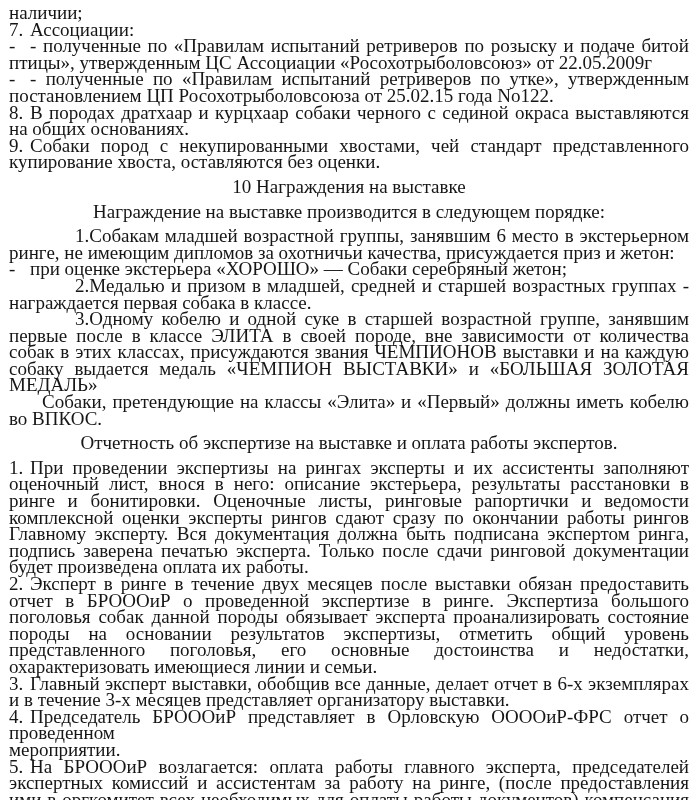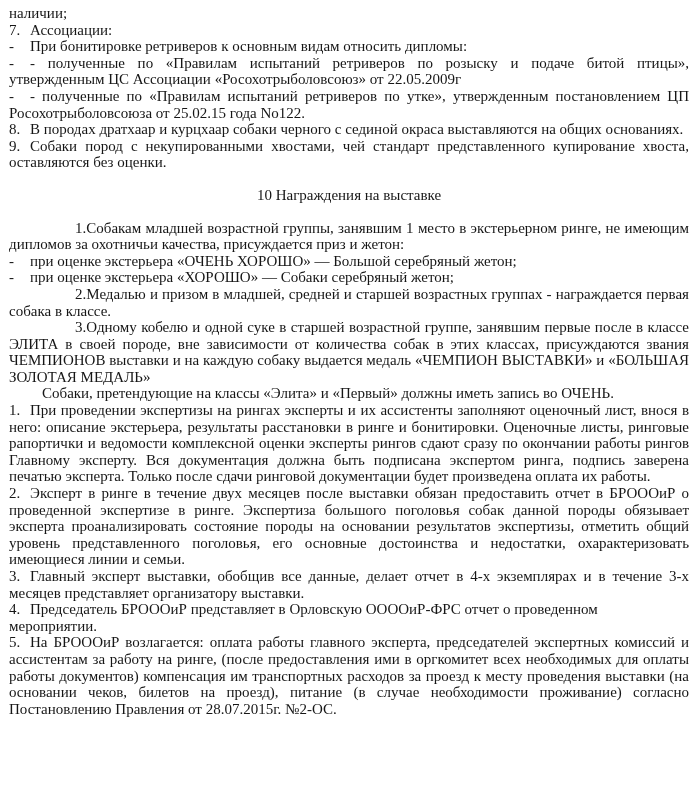--- a/index.html
+++ b/index.html
@@ -9,31 +9,31 @@
   }
   .page {
     position: relative;
     width: 699px;
     height: 800px;
     box-sizing: border-box;
     padding: 5px 10px 16px 9px;
     background: #ffffff;
     color: #161616;
     font-family: "Liberation Serif", "DejaVu Serif", serif;
-    font-size: 15px;
+    font-size: 19px;
     line-height: 16.6px;
     overflow: hidden;
   }
   p.para {
     margin: 0;
     padding: 0;
     text-align: justify;
   }
   p.center {
-    margin: 16px;
+    margin: 8px;
     padding: 0;
     text-align: center;
   }
   .gap-above {
     margin-top: 11px;
   }
   .indent {
     text-indent: 33px;
   }
   .marker {
@@ -47,50 +47,50 @@
 </head>
 <body>
 
 <div class="page">
 
   <p class="para"><span>наличии;</span></p>
 
 
   <p class="para"><span class="marker">7.</span><span>Ассоциации:</span></p>
 
-  <p class="para"><span class="marker">-</span><span>При бонитировке ретриверов к основным видам относить дипломы:</span></p>
 
   <p class="para"><span class="marker">-</span><span>- полученные по «Правилам испытаний ретриверов по розыску и подаче битой птицы», утвержденным ЦС Ассоциации «Росохотрыболовсоюз» от 22.05.2009г</span></p>
 
   <p class="para"><span class="marker">-</span><span>- полученные по «Правилам испытаний ретриверов по утке», утвержденным постановлением ЦП Росохотрыболовсоюза от 25.02.15 года No122.</span></p>
 
   <p class="para"><span class="marker">8.</span><span>В породах дратхаар и курцхаар собаки черного с сединой окраса выставляются на общих основаниях.</span></p>
 
   <p class="para"><span class="marker">9.</span><span>Собаки пород с некупированными хвостами, чей стандарт представленного купирование хвоста, оставляются без оценки.</span></p>
 
   <p class="center gap-above">10 Награждения на выставке</p>
+  <p class="center">Награждение на выставке производится в следующем порядке:</p>
 
-  <p class="para indent"><span class="marker">1.</span><span>Собакам младшей возрастной группы, занявшим 1 место в экстерьерном ринге, не имеющим дипломов за охотничьи качества, присуждается приз и жетон:</span></p>
+  <p class="para indent"><span class="marker">1.</span><span>Собакам младшей возрастной группы, занявшим 6 место в экстерьерном ринге, не имеющим дипломов за охотничьи качества, присуждается приз и жетон:</span></p>
 
-  <p class="para"><span class="marker">-</span><span>при оценке экстерьера «ОЧЕНЬ ХОРОШО» — Большой серебряный жетон;</span></p>
 
   <p class="para"><span class="marker">-</span><span>при оценке экстерьера «ХОРОШО» — Собаки серебряный жетон;</span></p>
 
 
   <p class="para indent"><span class="marker">2.</span><span>Медалью и призом в младшей, средней и старшей возрастных группах - награждается первая собака в классе.</span></p>
 
   <p class="para indent"><span class="marker">3.</span><span>Одному кобелю и одной суке в старшей возрастной группе, занявшим первые после в классе ЭЛИТА в своей породе, вне зависимости от количества собак в этих классах, присуждаются звания ЧЕМПИОНОВ выставки и на каждую собаку выдается медаль «ЧЕМПИОН ВЫСТАВКИ» и «БОЛЬШАЯ ЗОЛОТАЯ МЕДАЛЬ»</span></p>
 
-  <p class="para indent"><span>Собаки, претендующие на классы «Элита» и «Первый» должны иметь запись во ОЧЕНЬ.</span></p>
+  <p class="para indent"><span>Собаки, претендующие на классы «Элита» и «Первый» должны иметь кобелю во ВПКОС.</span></p>
 
+  <p class="center gap-above">Отчетность об экспертизе на выставке и оплата работы экспертов.</p>
 
   <p class="para"><span class="marker">1.</span><span>При проведении экспертизы на рингах эксперты и их ассистенты заполняют оценочный лист, внося в него: описание экстерьера, результаты расстановки в ринге и бонитировки. Оценочные листы, ринговые рапортички и ведомости комплексной оценки эксперты рингов сдают сразу по окончании работы рингов Главному эксперту. Вся документация должна быть подписана экспертом ринга, подпись заверена печатью эксперта. Только после сдачи ринговой документации будет произведена оплата их работы.</span></p>
 
   <p class="para"><span class="marker">2.</span><span>Эксперт в ринге в течение двух месяцев после выставки обязан предоставить отчет в БРОООиР о проведенной экспертизе в ринге. Экспертиза большого поголовья собак данной породы обязывает эксперта проанализировать состояние породы на основании результатов экспертизы, отметить общий уровень представленного поголовья, его основные достоинства и недостатки, охарактеризовать имеющиеся линии и семьи.</span></p>
 
-  <p class="para"><span class="marker">3.</span><span>Главный эксперт выставки, обобщив все данные, делает отчет в 4-х экземплярах и в течение 3-х месяцев представляет организатору выставки.</span></p>
+  <p class="para"><span class="marker">3.</span><span>Главный эксперт выставки, обобщив все данные, делает отчет в 6-х экземплярах и в течение 3-х месяцев представляет организатору выставки.</span></p>
 
   <p class="para"><span class="marker">4.</span><span class="prewrap">Председатель БРОООиР представляет в Орловскую ООООиР-ФРС отчет о проведенном
 мероприятии.</span></p>
 
   <p class="para"><span class="marker">5.</span><span>На БРОООиР возлагается: оплата работы главного эксперта, председателей экспертных комиссий и ассистентам за работу на ринге, (после предоставления ими в оргкомитет всех необходимых для оплаты работы документов) компенсация им транспортных расходов за проезд к месту проведения выставки (на основании чеков, билетов на проезд), питание (в случае необходимости проживание) согласно Постановлению Правления от 28.07.2015г. №2-ОС.</span></p>
 
 </div>
 
 </body></html>

